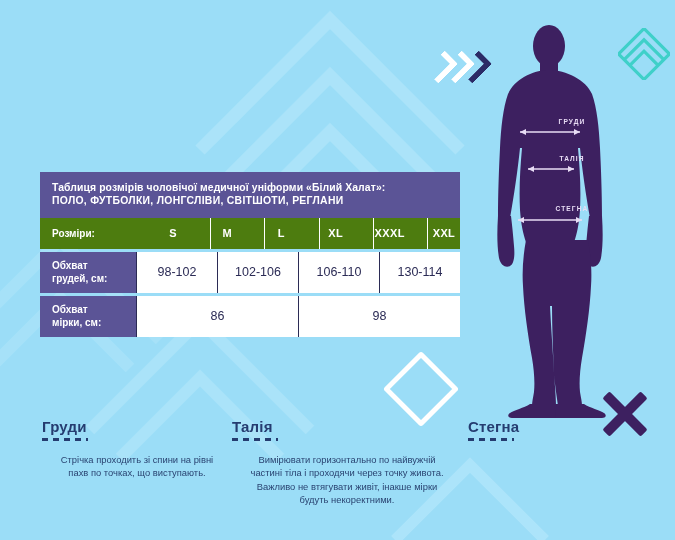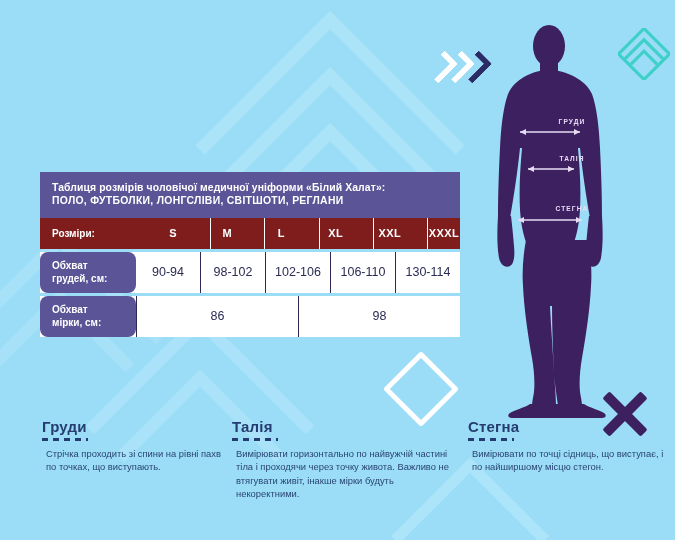--- a/index.html
+++ b/index.html
@@ -109,21 +109,21 @@
   .tbl-title .line2 {
     display: block;
     text-transform: uppercase;
     letter-spacing: 0.3px;
   }
   .row {
     display: flex;
     width: 100%;
   }
   .sizes-row {
-    background: #7f1d1d;
+    background: #4d7c0f;
     color: #ffffff;
     height: 31px;
     gap: 21px;
   }
   .sizes-row .lbl {
     width: 96px;
     flex: 0 0 96px;
     display: flex;
     align-items: center;
     padding-left: 12px;
@@ -155,21 +155,20 @@
     background: #5b5496;
     color: #ffffff;
     display: flex;
     flex-direction: column;
     justify-content: center;
     padding-left: 12px;
     box-sizing: border-box;
     font-size: 10px;
     font-weight: bold;
     line-height: 1.3;
-    border-radius: 8px;
   }
   .data-row .cell {
     flex: 1 1 0;
     display: flex;
     align-items: center;
     justify-content: center;
     font-size: 12.5px;
     color: #2b2b55;
     border-left: 1.5px solid #2b2b55;
     box-sizing: border-box;
@@ -209,24 +208,25 @@
     color: #253c70;
     letter-spacing: 0.2px;
   }
   .dashes {
     height: 3px;
     width: 46px;
     margin: 0 0 6px 0;
     background-image: repeating-linear-gradient(to right, #253c70 0 6px, transparent 6px 11px);
   }
   .desc p {
-    margin: 4px;
+    margin: 12px;
     font-size: 9.4px;
     line-height: 1.42;
     color: #2a4472;
+    text-align: center;
   }
   .desc.chest { left: 42px; top: 418px; width: 190px; }
   .desc.waist { left: 232px; top: 418px; width: 230px; }
   .desc.hips  { left: 468px; top: 418px; width: 200px; }
 </style>
 </head>
 <body>
 
 <div id="page">
 
@@ -276,30 +276,29 @@
       <span>Таблиця розмірів чоловічої медичної уніформи «Білий Халат»:</span>
       <span class="line2">ПОЛО, ФУТБОЛКИ, ЛОНГСЛІВИ, СВІТШОТИ, РЕГЛАНИ</span>
     </div>
 
     <div class="row sizes-row">
       <div class="lbl">Розміри:</div>
       <div class="cell first">S</div>
       <div class="cell">M</div>
       <div class="cell">L</div>
       <div class="cell">XL</div>
+      <div class="cell">XXXL</div>
       <div class="cell">XXL</div>
-      <div class="cell">XXXL</div>
     </div>
 
     <div class="row data-row">
       <div class="lbl">
         <span>Обхват</span>
         <span>грудей, см:</span>
       </div>
-      <div class="cell first">90-94</div>
       <div class="cell">98-102</div>
       <div class="cell">102-106</div>
       <div class="cell">106-110</div>
       <div class="cell">130-114</div>
     </div>
 
     <div class="row data-row">
       <div class="lbl">
         <span>Обхват</span>
         <span>мірки, см:</span>
@@ -388,16 +387,15 @@
 
   <div class="desc waist">
     <h3>Талія</h3>
     <div class="dashes"></div>
     <p>Вимірювати  горизонтально по найвужчій частині тіла і проходячи через точку живота. Важливо не втягувати живіт, інакше мірки будуть некоректними.</p>
   </div>
 
   <div class="desc hips">
     <h3>Стегна</h3>
     <div class="dashes"></div>
-    <p>Вимірювати по точці сідниць, що виступає, і по найширшому місцю стегон.</p>
   </div>
 
 </div>
 
 </body></html>

